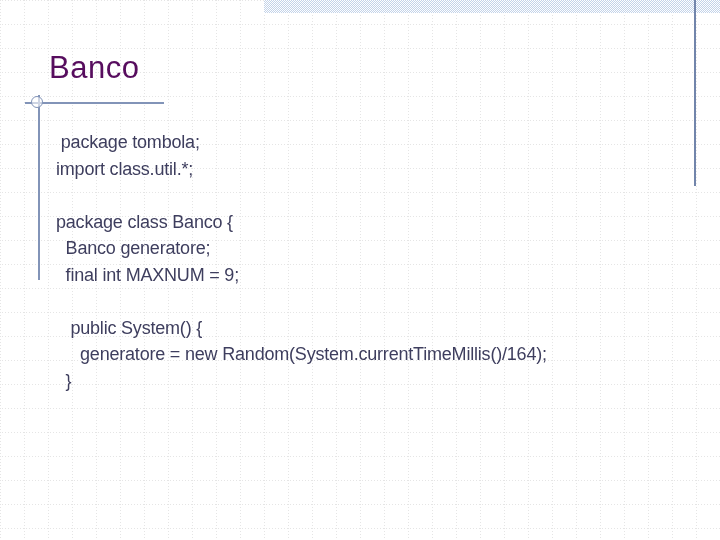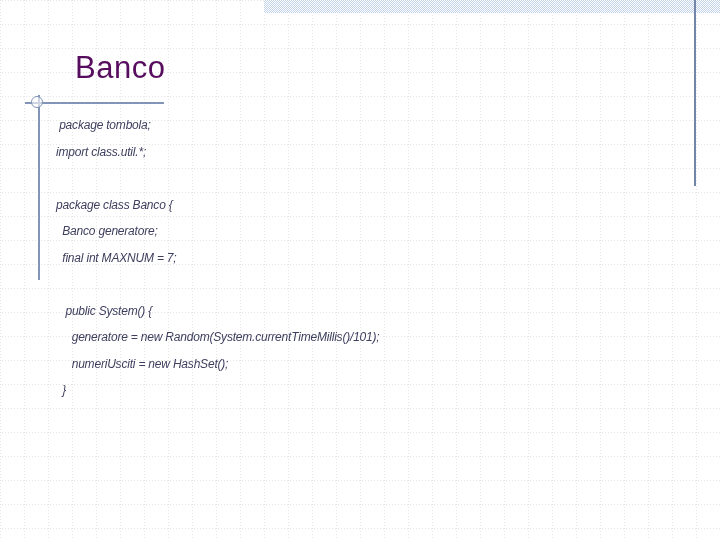--- a/index.html
+++ b/index.html
@@ -37,21 +37,20 @@
     width: 2px; height: 186px;
     z-index: 2;
   }
   .slide-title {
     position: absolute;
     left: 49px; top: 52px;
     font-size: 31px;
     line-height: 1;
     letter-spacing: 0.5px;
     z-index: 3;
-    margin-left: 26px;
   }
   .deco-hline {
     position: absolute;
     left: 25px; top: 102px;
     width: 139px; height: 2px;
     z-index: 3;
   }
   .deco-vline {
     position: absolute;
     left: 38px; top: 95px;
@@ -63,25 +62,24 @@
     left: 31px; top: 96px;
     width: 12px; height: 12px;
     border-radius: 50%;
     border: 1.5px solid;
     background: rgba(255,255,255,0.6);
     box-sizing: border-box;
     z-index: 4;
   }
   .code-block {
     position: absolute;
-    left: 56px; top: 112px;
+    left: 56px; top: 129px;
     z-index: 3;
-    font-size: 12px;
+    font-size: 18px;
     letter-spacing: -0.2px;
-    font-style: italic;
   }
   .code-line {
     height: 26.5px;
     line-height: 26.5px;
     white-space: pre;
   }
 </style>
 </head>
 <body>
 
@@ -105,21 +103,20 @@
   <div class="deco-hline" style="background:#8294b8;"></div>
   <div class="deco-vline" style="background:#8294b8;"></div>
   <div class="deco-circle" style="border-color:#8294b8;"></div>
 
   <div class="code-block" style="color:#3e3e5e;">
     <div class="code-line"> package tombola;</div>
     <div class="code-line">import class.util.*;</div>
     <div class="code-line"></div>
     <div class="code-line">package class Banco {</div>
     <div class="code-line">  Banco generatore;</div>
-    <div class="code-line">  final int MAXNUM = 7;</div>
+    <div class="code-line">  final int MAXNUM = 9;</div>
     <div class="code-line"></div>
     <div class="code-line">   public System() {</div>
-    <div class="code-line">     generatore = new Random(System.currentTimeMillis()/101);</div>
-    <div class="code-line">     numeriUsciti = new HashSet();</div>
+    <div class="code-line">     generatore = new Random(System.currentTimeMillis()/164);</div>
     <div class="code-line">  }</div>
   </div>
 
 </div>
 
 </body></html>

